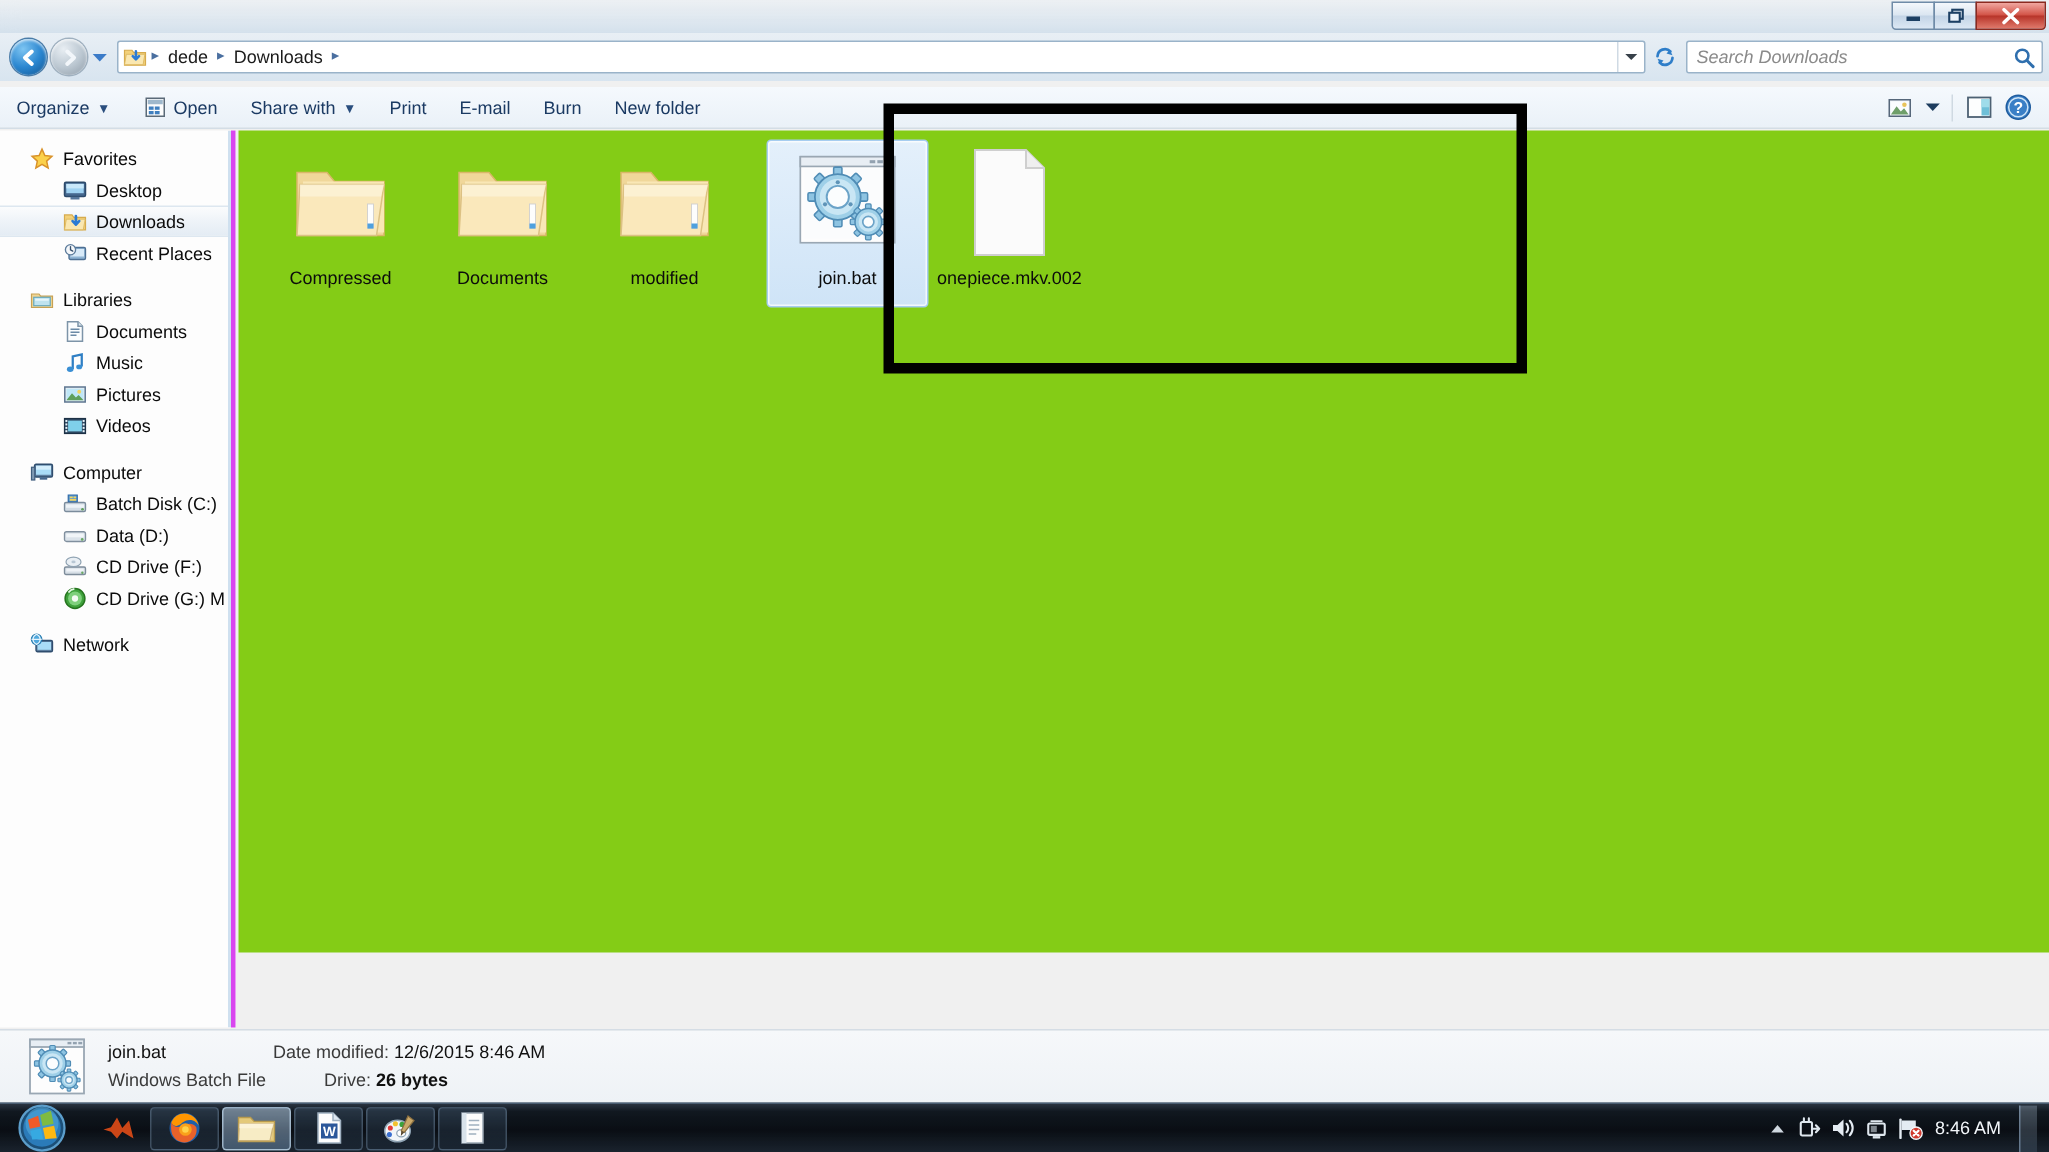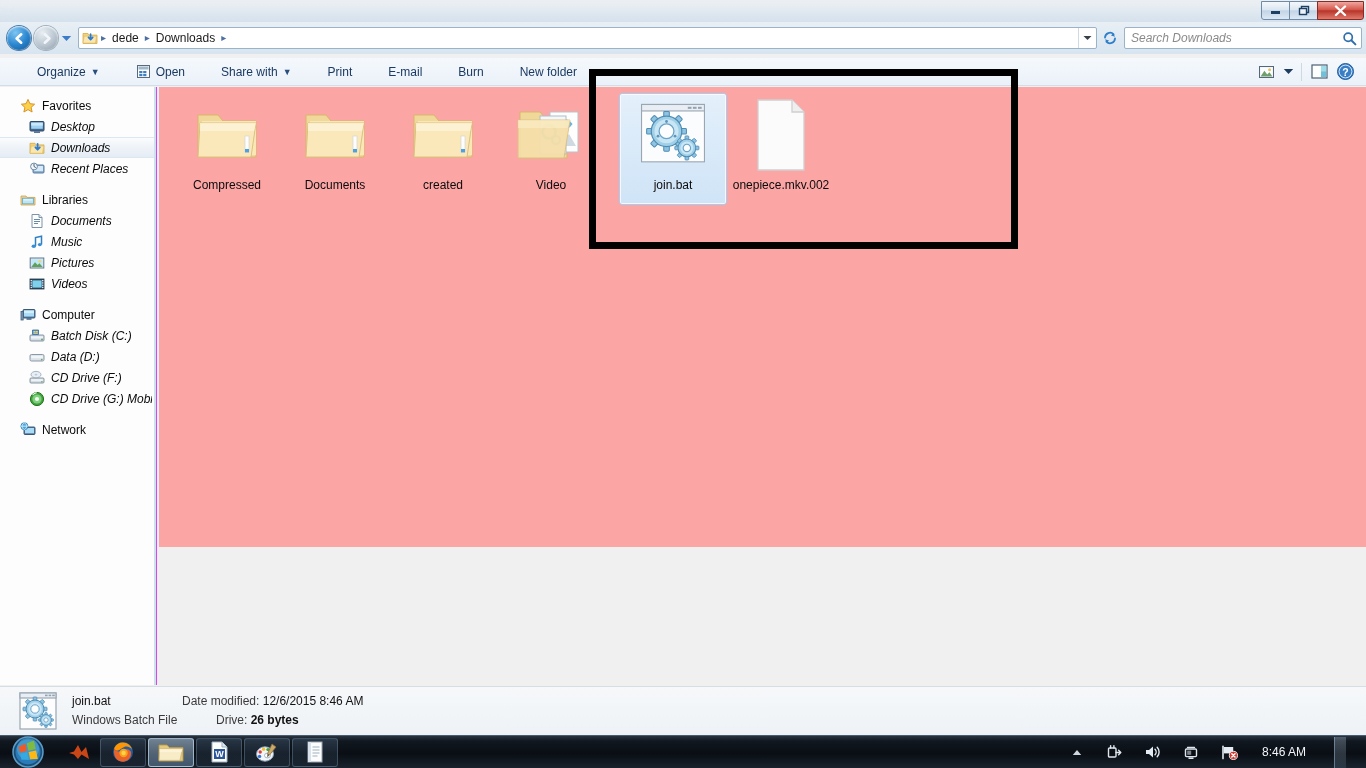--- a/index.html
+++ b/index.html
@@ -110,66 +110,66 @@
     font-family:"Liberation Sans",sans-serif; color:#222; min-width:0;
     background:transparent;
   }
   #search-input::placeholder { color:#8a8a8a; font-style:italic; }
 
   
   #command-bar {
     position:absolute; left:0; top:58px; width:1366px; height:28px;
     background: linear-gradient(180deg,#f5f9fd 0%, #eaf1f8 100%);
     border-bottom:1px solid #d3dde6;
-    display:flex; align-items:center; padding-left:26px; gap:14px;
+    display:flex; align-items:center; padding-left:0; gap:0;
   }
   .cmd {
     display:flex;align-items:center;gap:5px; height:22px; padding:0 10px;
     font-size:12px; color:#1b3a63; white-space:nowrap; cursor:default;
     border:1px solid transparent; border-radius:2px;
   }
   .cmd .caret { font-size:9px; color:#2a4e7e; }
   #command-bar-right { margin-left:auto; display:flex; align-items:center; padding-right:8px; gap:0; }
   .cmd-icon-btn {
     width:26px;height:22px;display:flex;align-items:center;justify-content:center;
     border:1px solid transparent;border-radius:2px;
   }
   .cmd-sep { width:1px;height:18px;background:#cfd9e2;margin:0 4px; }
 
   
   #sidebar {
     position:absolute; left:0; top:87px; width:157px; height:598px;
     background:#fdfdfd; overflow:hidden;
-    border-right:1px solid #d946ef;
+    border-right:3px solid #d946ef;
   }
   #sidebar::after {
     content:""; position:absolute; right:0; top:0; width:2px; height:100%;
     background:#cfe0ef;
   }
   .nav-group { margin-top:10px; }
   .nav-group:first-child { margin-top:8px; }
   .nav-root, .nav-item {
     display:flex; align-items:center; gap:6px;
     height:21px; font-size:12px; color:#0b0b0b;
     white-space:nowrap; cursor:default; padding-right:4px;
   }
   .nav-root { padding-left:20px; }
-  .nav-item { padding-left:29px;font-style:italic; }
+  .nav-item { padding-left:42px; }
   .nav-item.selected {
     background: linear-gradient(180deg,#fbfcfd 0%, #eef3f8 50%, #e4ecf4 100%);
     border-top:1px solid #dde7f0; border-bottom:1px solid #dde7f0;
     height:21px;
   }
   .nav-icon { width:16px;height:16px;flex:0 0 auto;display:block; }
   .nav-label { overflow:hidden; }
 
   
   #content-pane {
-    position:absolute; left:159px; top:87px; width:1207px; height:460px;
-    background:#fca5a5;
+    position:absolute; left:159px; top:87px; width:1207px; height:548px;
+    background:#84cc16;
   }
   #items-grid {
     position:absolute; left:0; top:0;
     display:flex; align-items:flex-start; padding:6px 0 0 14px;
   }
   .item {
     width:108px; min-height:112px;
     display:flex; flex-direction:column; align-items:center;
     padding-top:4px; cursor:default;
     border:1px solid transparent; border-radius:3px;
@@ -226,21 +226,21 @@
     display:flex;align-items:center;justify-content:center;
     border:1px solid rgba(150,180,210,.30);
     background: linear-gradient(180deg, rgba(90,120,150,.30), rgba(30,45,62,.35));
   }
   .taskbtn.pinned-plain { border-color: transparent; background: transparent; width:38px; }
   .taskbtn.active {
     background: linear-gradient(180deg, rgba(190,215,238,.55), rgba(120,155,190,.45));
     border-color: rgba(200,225,245,.65);
   }
   #tray {
-    margin-left:auto; display:flex; align-items:center; gap:16px; padding-right:20px; height:33px;
+    margin-left:auto; display:flex; align-items:center; gap:0; padding-right:8px; height:33px;
   }
   .tray-icon { width:22px;height:33px;display:flex;align-items:center;justify-content:center; }
   #tray-clock {
     color:#f2f6fa; font-size:12px; padding:0 10px 0 6px; white-space:nowrap;
     display:flex;align-items:center;height:33px;
   }
   #show-desktop {
     width:12px;height:31px;margin-left:2px;
     background: linear-gradient(180deg, rgba(200,220,240,.28), rgba(120,150,180,.18));
     border-left:1px solid rgba(170,200,230,.45);
@@ -640,43 +640,23 @@
         <div class="item-icon">
           <svg width="70" height="60" viewBox="0 0 70 60">
             <path d="M6 10 h20 l5 6 h33 v36 H6 Z" fill="#f0d79a" stroke="#d9b768" stroke-width="1"></path>
             <path d="M10 16 h54 v34 H10 Z" fill="#f9e7b6"></path>
             <path d="M8 18 L64 18 L59 52 L6 52 Z" fill="#fae8bb" stroke="#dcc183" stroke-width="1"></path>
             <path d="M8 18 L64 18 L62 26 L8 26 Z" fill="#fdf3d8" opacity=".8"></path>
             <rect x="53" y="31" width="4" height="16" fill="#fdfdfd" stroke="#cfcfcf" stroke-width=".6"></rect>
             <rect x="53" y="44" width="4" height="3.4" fill="#4fa0de"></rect>
           </svg>
         </div>
-        <div class="item-label">created</div>
-      </div>
-
-      <div class="item">
-        <div class="item-icon">
-          <svg width="70" height="62" viewBox="0 0 70 62">
-            <path d="M4 8 h20 l5 6 h22 v40 H4 Z" fill="#f0d79a" stroke="#d9b768" stroke-width="1"></path>
-            <g>
-              <rect x="34" y="8" width="28" height="40" fill="#fefefe" stroke="#b9c3cc" stroke-width="1"></rect>
-              <path d="M36 42 L44 28 L49 34 L53 30 L60 42 Z" fill="#cfd9e2"></path>
-              <path d="M44 20 q5 -7 11 0 q-5 7 -11 0" fill="none" stroke="#6fb3dd" stroke-width="2.4"></path>
-            </g>
-            <g>
-              <rect x="24" y="12" width="26" height="38" fill="#f4f8fb" stroke="#adbdc9" stroke-width="1"></rect>
-              <circle cx="33" cy="28" r="6.5" fill="none" stroke="#8fc0de" stroke-width="3"></circle>
-              <circle cx="40" cy="36" r="4" fill="none" stroke="#8fc0de" stroke-width="2.4"></circle>
-            </g>
-            <path d="M2 16 L54 16 L48 54 L2 54 Z" fill="#f6dfa8" opacity=".93" stroke="#dcc183" stroke-width="1"></path>
-            <path d="M2 16 L54 16 L52 24 L2 24 Z" fill="#fbeec9" opacity=".6"></path>
-          </svg>
-        </div>
-        <div class="item-label">Video</div>
-      </div>
+        <div class="item-label">modified</div>
+      </div>
+
 
       <div class="item selected" style="margin-left:14px;">
         <div class="item-icon">
           <svg width="80" height="76" viewBox="0 0 80 76">
             <rect x="6" y="5" width="68" height="62" fill="#fdfdfd" stroke="#9aa7b3" stroke-width="1.2"></rect>
             <rect x="6" y="5" width="68" height="7" fill="#e8eef4" stroke="#9aa7b3" stroke-width="1.2"></rect>
             <g fill="#93a2b0">
               <rect x="56" y="7.5" width="4" height="2.2"></rect>
                 <rect x="61.5" y="7.5" width="4" height="2.2"></rect>
               <rect x="67" y="7.5" width="4" height="2.2"></rect>

